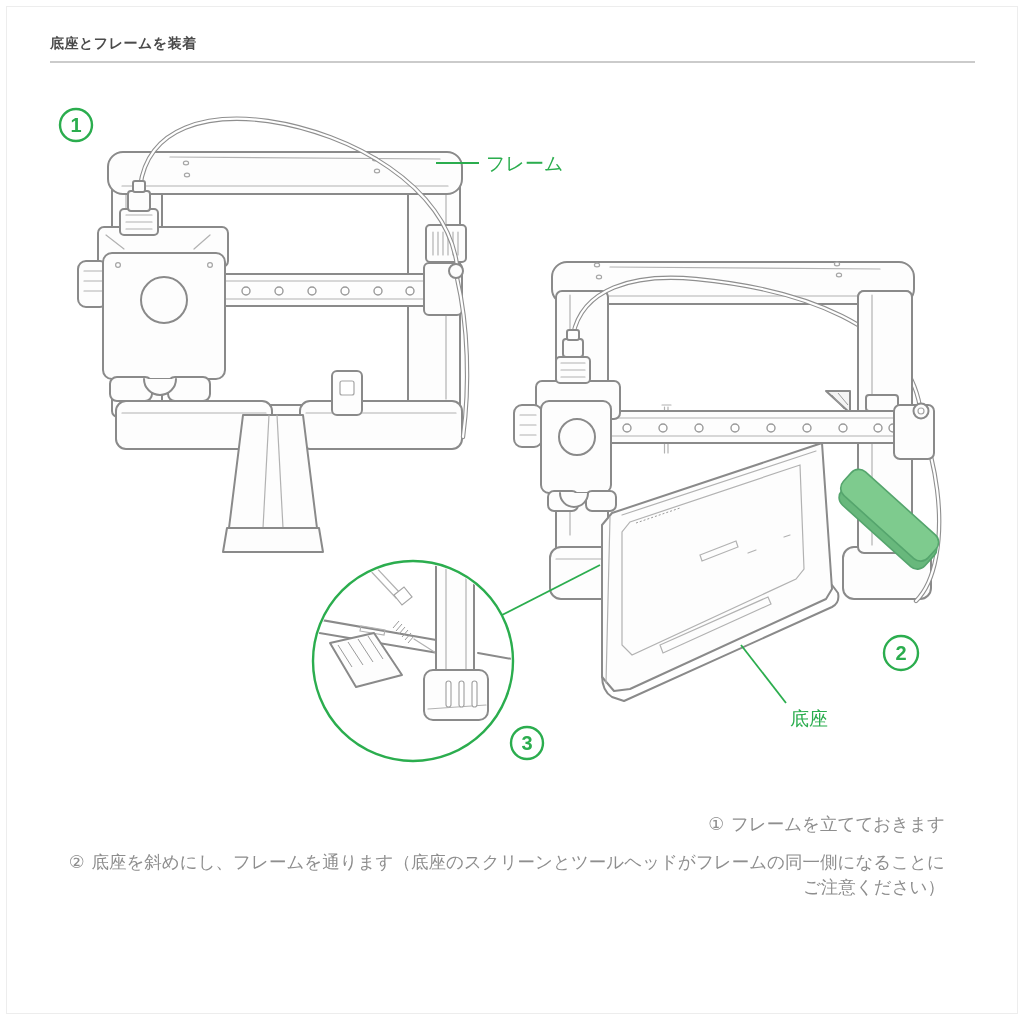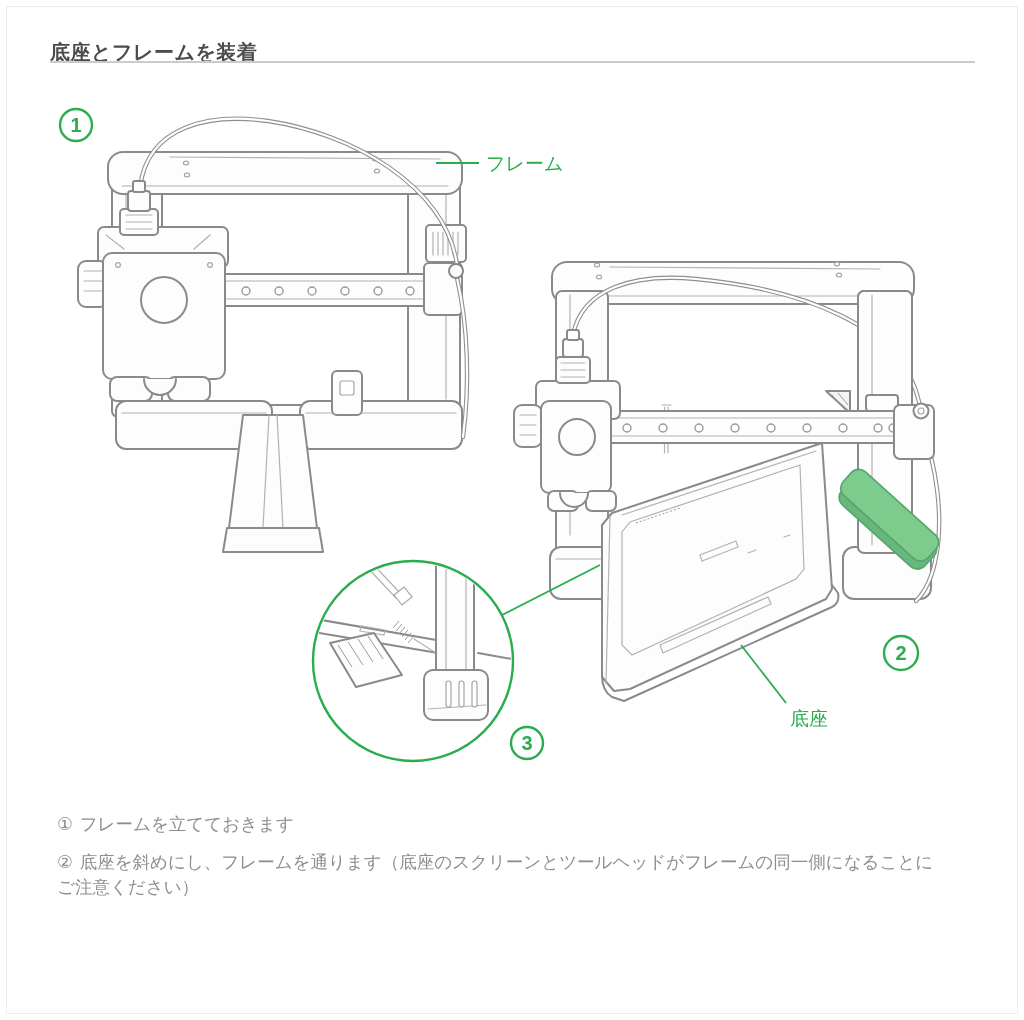--- a/index.html
+++ b/index.html
@@ -1,24 +1,24 @@
 <!DOCTYPE html>
 <html><head>
 <meta charset="utf-8">
 <style>
   html,body{margin:0;padding:0;background:#ffffff;}
   body{width:1024px;height:1020px;position:relative;overflow:hidden;
        font-family:"Liberation Sans","DejaVu Sans",sans-serif;}
   .page-border{position:absolute;inset:6px;border:1px solid #ededed;pointer-events:none;}
-  .title{position:absolute;left:50px;top:26px;font-size:20px;font-weight:700;
+  .title{position:absolute;left:50px;top:26px;font-size:14px;font-weight:700;
          color:#4b4b4b;letter-spacing:.5px;}
   .divider{position:absolute;left:50px;right:49px;top:61px;border-top:2px solid #cbcbcb;}
   .illustration{position:absolute;left:0;top:85px;}
   .steps{position:absolute;left:57px;top:812px;width:888px;font-size:17.5px;
-         color:#8e8e8e;line-height:1.42;}
+         color:#8e8e8e;line-height:1.42;text-align:right;}
   .step{margin-bottom:13px;}
   .step .marker{margin-right:7px;}
   
   .s2  {stroke:#8a8a8a;stroke-width:2;fill:#fdfdfd;stroke-linejoin:round;stroke-linecap:round;}
   .s2s {stroke:#8a8a8a;stroke-width:2;fill:#f4f4f4;stroke-linejoin:round;stroke-linecap:round;}
   .s2nf{stroke:#8a8a8a;stroke-width:2;fill:none;stroke-linejoin:round;stroke-linecap:round;}
   .s1  {stroke:#b2b2b2;stroke-width:1.2;fill:none;stroke-linecap:round;}
   .s1f {stroke:#a5a5a5;stroke-width:1.2;fill:#ffffff;}
   .hole{stroke:#9a9a9a;stroke-width:1.4;fill:#ffffff;}
   .tubeO{stroke:#8f8f8f;stroke-width:4.4;fill:none;stroke-linecap:round;}

